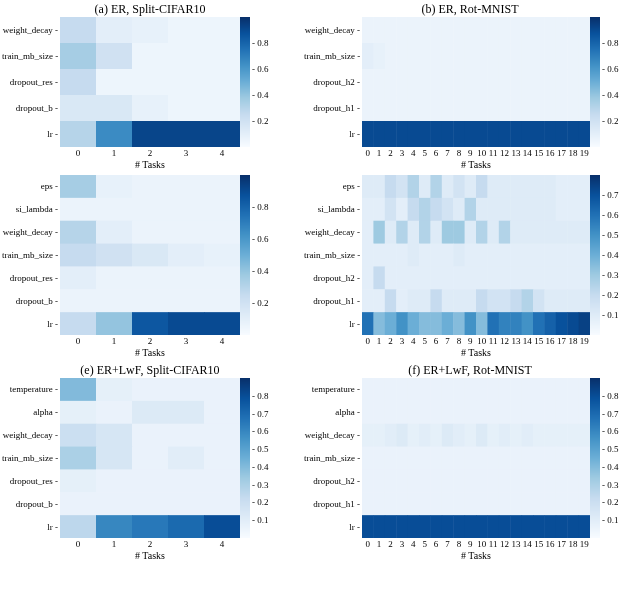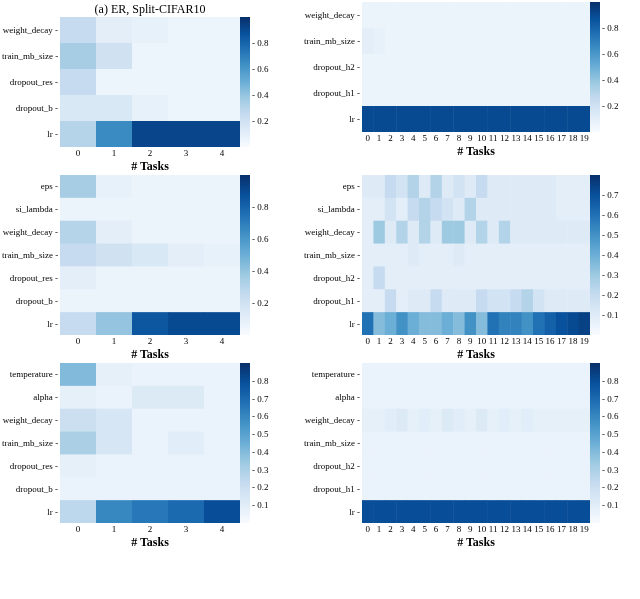--- a/index.html
+++ b/index.html
@@ -1,22 +1,22 @@
 <!DOCTYPE html>
 <html><head>
 <meta charset="utf-8">
 <style>
   html, body { margin:0; padding:0; background:#fff; font-family:"Times New Roman", serif; color:#000; }
   .page { width:640px; height:599px; position:relative; }
-  .row { display:flex; }
+  .row { display:flex;align-items:flex-end; }
   .panel { position:relative; }
   .title { text-align:center; font-size:12px; }
   .ytick { position:absolute; right:2px; font-size:9px; white-space:nowrap; text-align:right; }
   .xtick { position:absolute; top:1px; font-size:9px; text-align:center; }
-  .xlabel-small { position:absolute; font-size:12px; text-align:center;font-weight:bold; }
+  .xlabel-small { position:absolute; font-size:10px; text-align:center; }
   .hm { display:block; }
   .cbar-wrap { position:relative; }
   .cbtick { position:absolute; left:12px; font-size:9px; }
 </style>
 </head>
 <body>
 <div class="page">
 
 <div class="row" style="margin-top:2px">
 
@@ -202,20 +202,21 @@
           <div class="xtick" style="left: 12px; width: 12px;">0</div>
           <div class="xtick" style="left: 48px; width: 12px;">1</div>
           <div class="xtick" style="left: 84px; width: 12px;">2</div>
           <div class="xtick" style="left: 120px; width: 12px;">3</div>
           <div class="xtick" style="left: 156px; width: 12px;">4</div>
           <div class="xlabel-small" style="left: 0px; width: 180px; top: 12px;"># Tasks</div>
         </div>
   </div>
 
   <div class="panel" style="width:340px">
+    <div class="title">(b)  ER, Rot-MNIST</div>
     <div style="display:flex">
       <div style="position:relative;width:62px;height:130px" id="yt-b">
             <div class="ytick" style="top: 8px; width: 56px;">weight_decay -</div>
             <div class="ytick" style="top: 34px; width: 56px;">train_mb_size -</div>
             <div class="ytick" style="top: 60px; width: 56px;">dropout_h2 -</div>
             <div class="ytick" style="top: 86px; width: 56px;">dropout_h1 -</div>
             <div class="ytick" style="top: 112px; width: 56px;">lr -</div>
           </div>
       <svg id="hm-b" class="hm" width="228" height="130">
             <rect x="0" y="0" width="11.9" height="26.5" fill="rgb(235,243,251)"></rect>
@@ -1063,20 +1064,21 @@
           <div class="xtick" style="left: 193.5px; width: 12px;">17</div>
           <div class="xtick" style="left: 204.9px; width: 12px;">18</div>
           <div class="xtick" style="left: 216.3px; width: 12px;">19</div>
           <div class="xlabel-small" style="left: 0px; width: 228px; top: 12px;"># Tasks</div>
         </div>
   </div>
 </div>
 
 <div class="row">
   <div class="panel" style="width:300px">
+    <div class="title">(e)  ER+LwF, Split-CIFAR10</div>
     <div style="display:flex">
       <div style="position:relative;width:60px;height:160px" id="yt-e">
             <div class="ytick" style="top: 6.42857px; width: 56px;">temperature -</div>
             <div class="ytick" style="top: 29.2857px; width: 56px;">alpha -</div>
             <div class="ytick" style="top: 52.1429px; width: 56px;">weight_decay -</div>
             <div class="ytick" style="top: 75px; width: 56px;">train_mb_size -</div>
             <div class="ytick" style="top: 97.8571px; width: 56px;">dropout_res -</div>
             <div class="ytick" style="top: 120.714px; width: 56px;">dropout_b -</div>
             <div class="ytick" style="top: 143.571px; width: 56px;">lr -</div>
           </div>
@@ -1295,20 +1297,21 @@
     <div style="position:relative;height:28px;margin-left:60px;width:180px" id="xt-e">
           <div class="xtick" style="left: 12px; width: 12px;">0</div>
           <div class="xtick" style="left: 48px; width: 12px;">1</div>
           <div class="xtick" style="left: 84px; width: 12px;">2</div>
           <div class="xtick" style="left: 120px; width: 12px;">3</div>
           <div class="xtick" style="left: 156px; width: 12px;">4</div>
           <div class="xlabel-small" style="left: 0px; width: 180px; top: 12px;"># Tasks</div>
         </div>
   </div>
   <div class="panel" style="width:340px">
+    <div class="title">(f)  ER+LwF, Rot-MNIST</div>
     <div style="display:flex">
       <div style="position:relative;width:62px;height:160px" id="yt-f">
             <div class="ytick" style="top: 6.42857px; width: 56px;">temperature -</div>
             <div class="ytick" style="top: 29.2857px; width: 56px;">alpha -</div>
             <div class="ytick" style="top: 52.1429px; width: 56px;">weight_decay -</div>
             <div class="ytick" style="top: 75px; width: 56px;">train_mb_size -</div>
             <div class="ytick" style="top: 97.8571px; width: 56px;">dropout_h2 -</div>
             <div class="ytick" style="top: 120.714px; width: 56px;">dropout_h1 -</div>
             <div class="ytick" style="top: 143.571px; width: 56px;">lr -</div>
           </div>

